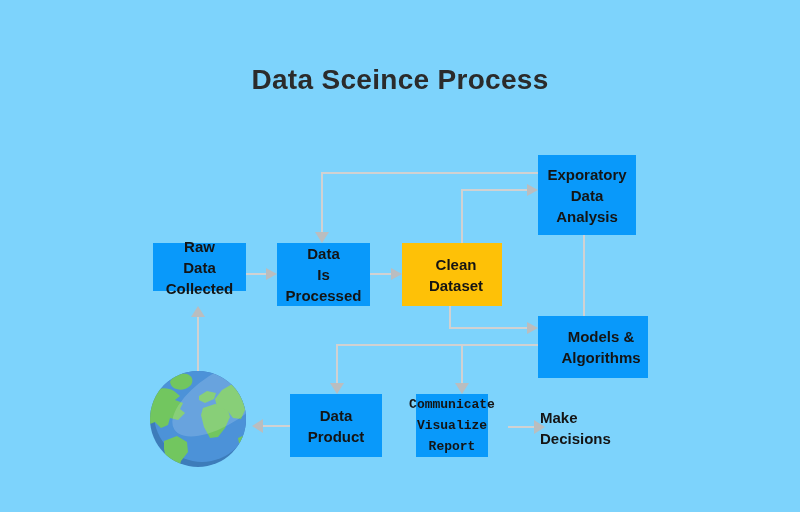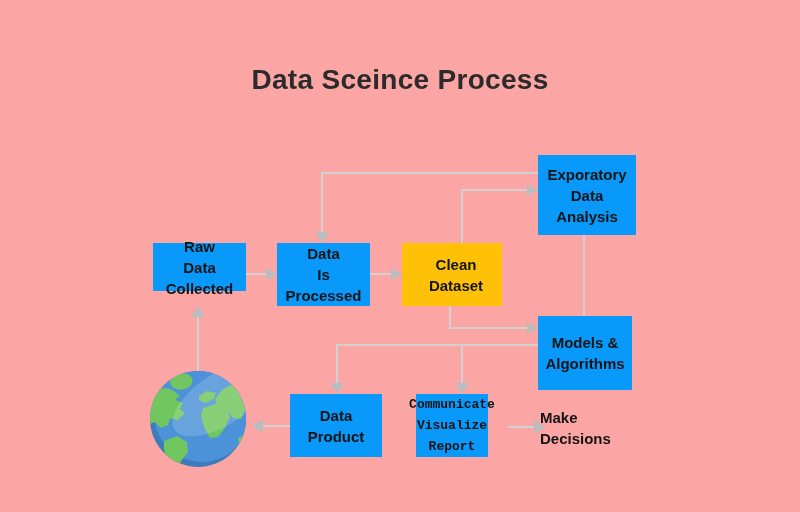--- a/index.html
+++ b/index.html
@@ -1,36 +1,36 @@
 <!DOCTYPE html>
 <html><head>
 <meta charset="utf-8">
 <style>
   html,body{margin:0;padding:0;background:#ffffff;}
   #stage{
-    position:relative;width:800px;height:512px;overflow:hidden;background:#fca5a5;
+    position:relative;width:800px;height:512px;overflow:hidden;background:#7dd3fc;
     font-family:"Liberation Sans",sans-serif;
   }
   #title{
     position:absolute;left:0;right:0;top:64px;text-align:center;
     font-size:28px;font-weight:700;color:#2b2b2b;letter-spacing:.3px;
   }
   svg.layer{position:absolute;left:0;top:0;}
   .node{
     position:absolute;display:flex;align-items:center;justify-content:center;
     text-align:center;font-weight:700;font-size:15px;line-height:21px;
     color:#141414;white-space:pre-line;
   }
   .node--blue{background:#0999FA;}
   .node--yellow{background:#FEC107;padding-left:8px;}
   .n-raw{left:153px;top:243px;width:93px;height:48px;}
   .n-processed{left:277px;top:243px;width:93px;height:63px;}
   .n-clean{left:402px;top:243px;width:92px;height:63px;}
   .n-eda{left:538px;top:155px;width:98px;height:80px;}
-  .n-models{left:538px;top:316px;width:94px;height:74px;}
+  .n-models{left:538px;top:316px;width:94px;height:62px;padding-left:16px;}
   .n-product{left:290px;top:394px;width:92px;height:63px;}
   .n-communicate{left:416px;top:394px;width:72px;height:63px;font-size:13px;font-family:Liberation Mono, monospace;}
   #end-label{
     position:absolute;left:540px;top:407px;width:92px;
     font-weight:700;font-size:15px;line-height:21px;color:#141414;white-space:pre-line;
   }
   .edge{stroke:#D1D1D1;stroke-width:2;fill:none;}
   .head{fill:#BABDBF;stroke:none;}
 </style>
 </head>

